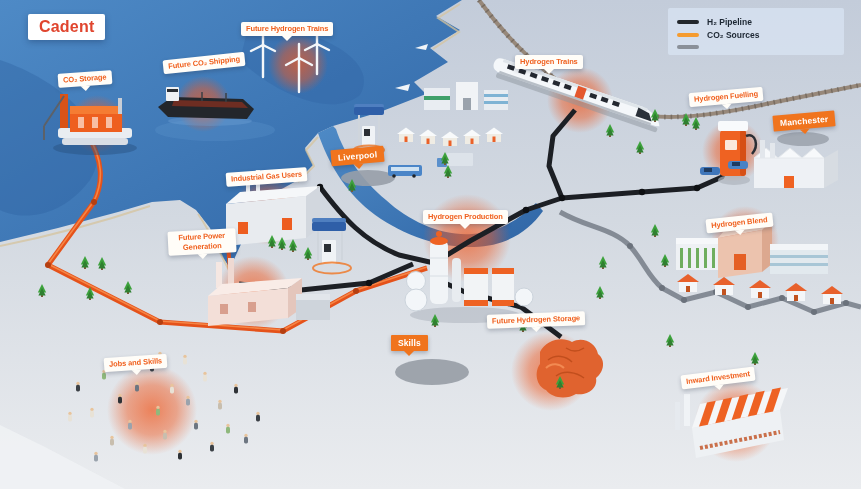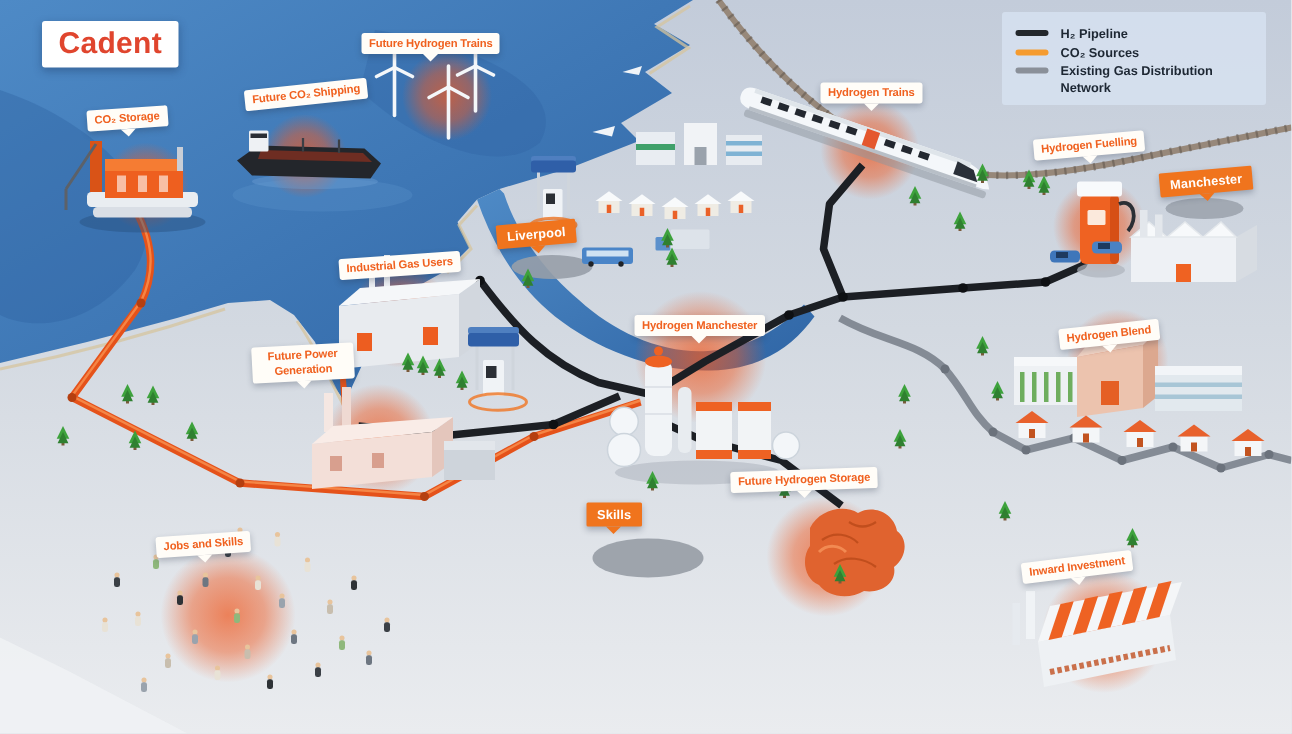--- a/index.html
+++ b/index.html
@@ -15,21 +15,21 @@
        border:5px solid transparent;border-top-color:#fffdf8;border-bottom:0}
   .lbl.two{white-space:normal;width:58px;text-align:center}
   
   .city{position:absolute;background:#f0741d;color:#ffffff;
        font-weight:bold;font-size:8.5px;letter-spacing:.1px;
        padding:3px 7px;border-radius:1px;white-space:nowrap;
        box-shadow:0 2px 4px rgba(35,45,70,.3);z-index:30}
   .city.ptr::after{content:"";position:absolute;left:50%;bottom:-5px;margin-left:-5px;
        border:5px solid transparent;border-top-color:#f0741d;border-bottom:0}
   .brand{position:absolute;left:28px;top:14px;background:#ffffff;color:#e0452e;
-       font-weight:bold;font-size:20px;letter-spacing:.2px;padding:4px 11px;
+       font-weight:bold;font-size:16px;letter-spacing:.2px;padding:4px 11px;
        border-radius:2px;box-shadow:0 2px 6px rgba(20,40,80,.35);z-index:40}
   .legend{position:absolute;left:668px;top:8px;width:176px;box-sizing:border-box;
        background:rgba(215,226,241,.8);border-radius:2px;padding:7px 9px 4px 9px;z-index:40}
   .legend-row{display:flex;align-items:flex-start;margin:2px 0;
        color:#1d2733;font-size:8.5px;font-weight:bold;line-height:1.25}
   .legend-row .txt{max-width:112px}
   .sw{width:22px;height:4px;border-radius:2px;margin:3px 8px 0 0;flex:0 0 22px}
 </style>
 </head>
 <body>
@@ -457,31 +457,30 @@
   <div class="legend-row">
     <span class="sw" style="background-color: rgb(35, 39, 44);"></span>
     <span class="txt">H₂ Pipeline</span>
   </div>
   <div class="legend-row">
     <span class="sw" style="background-color: rgb(245, 155, 47);"></span>
     <span class="txt">CO₂ Sources</span>
   </div>
   <div class="legend-row">
     <span class="sw" style="background-color: rgb(138, 144, 153);"></span>
-    <span class="txt">Existing Gas Distribution Network</span>
   </div>
 </div>
 
 <div class="lbl ptr" style="left:58px;top:72px;transform:rotate(-4deg)">CO₂ Storage</div>
 <div class="lbl" style="left:163px;top:56px;transform:rotate(-6deg)">Future CO₂ Shipping</div>
 <div class="lbl ptr" style="left:241px;top:22px">Future Hydrogen Trains</div>
-<div class="lbl ptr" style="left:547px;top:55px">Hydrogen Trains</div>
+<div class="lbl ptr" style="left:515px;top:55px">Hydrogen Trains</div>
 <div class="lbl ptr" style="left:689px;top:90px;transform:rotate(-5deg)">Hydrogen Fuelling</div>
 <div class="lbl" style="left:226px;top:170px;transform:rotate(-4deg)">Industrial Gas Users</div>
-<div class="lbl ptr" style="left:423px;top:210px">Hydrogen Manchester</div>
+<div class="lbl ptr" style="left:423px;top:210px">Hydrogen Production</div>
 <div class="lbl ptr two" style="left:168px;top:230px;transform:rotate(-3deg)">Future Power Generation</div>
 <div class="lbl ptr" style="left:706px;top:216px;transform:rotate(-6deg)">Hydrogen Blend</div>
 <div class="lbl ptr" style="left:487px;top:313px;transform:rotate(-2deg)">Future Hydrogen Storage</div>
 <div class="lbl ptr" style="left:104px;top:356px;transform:rotate(-4deg)">Jobs and Skills</div>
 <div class="lbl ptr" style="left:681px;top:371px;transform:rotate(-7deg)">Inward Investment</div>
 
 <div class="city ptr" style="left:331px;top:148px;transform:rotate(-5deg)">Liverpool</div>
 <div class="city ptr" style="left:773px;top:113px;transform:rotate(-5deg)">Manchester</div>
 <div class="city ptr" style="left:391px;top:335px">Skills</div>
 

